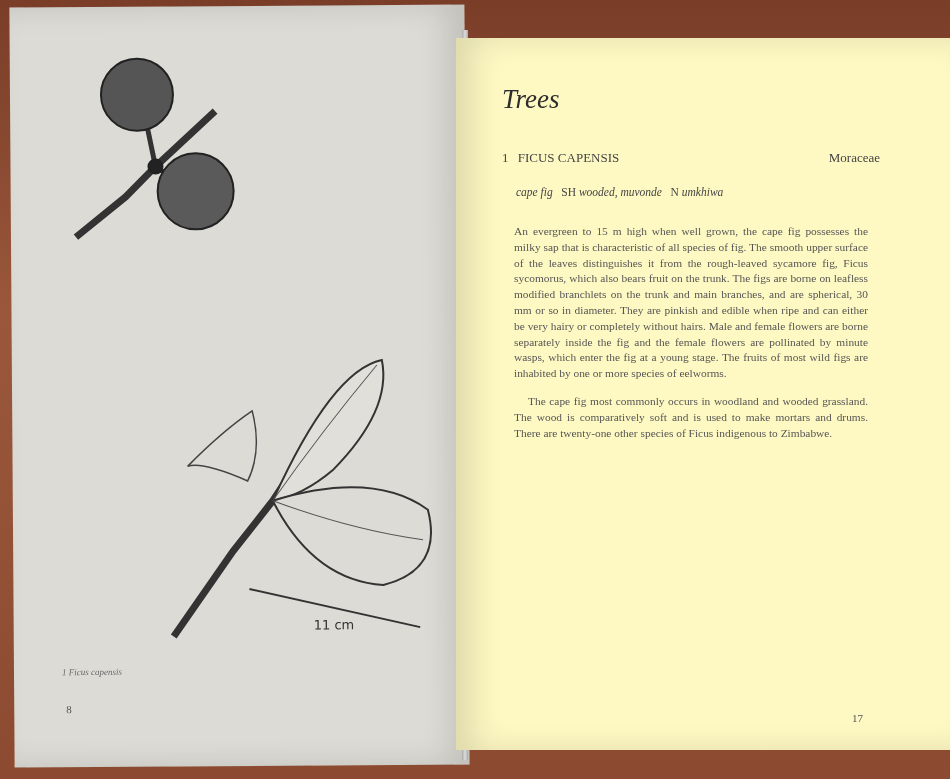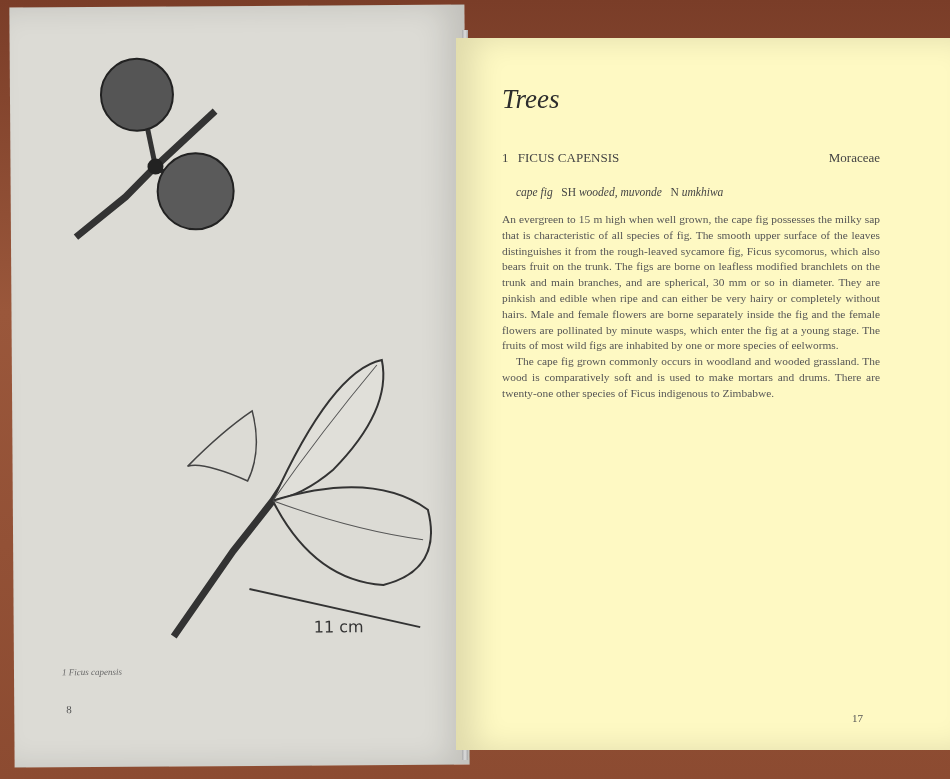--- a/index.html
+++ b/index.html
@@ -11,27 +11,27 @@
   .page-right{position:absolute;left:456px;top:38px;width:500px;height:712px;background:#fef9c3;
      box-shadow:inset 18px 0 30px rgba(0,0,0,0.12);}
   .spine{position:absolute;left:462px;top:30px;width:6px;height:730px;background:linear-gradient(90deg,#aaa,#ddd,#aaa);}
   .title{position:absolute;left:46px;top:46px;font-style:italic;font-size:27px;color:#2d2d2d;}
   .entry{position:absolute;left:46px;top:112px;width:378px;font-size:13px;color:#444;}
   .entry .num{margin-right:6px;}
   .entry .family{position:absolute;right:0;top:0;}
   .names{position:absolute;left:60px;top:148px;font-size:11.5px;color:#444;}
   .names i{font-style:italic;}
   .body{position:absolute;left:46px;top:174px;width:378px;font-size:11.4px;line-height:15.8px;color:#555;text-align:justify;}
-  .body p{margin:0;}
+  .body p{margin:12px;}
   .body p+p{text-indent:14px;}
   .pnum-r{position:absolute;left:396px;top:650px;font-size:11px;color:#555;margin-top:24px;}
   .caption{position:absolute;left:48px;top:660px;font-size:9px;color:#666;font-style:italic;}
   .pnum-l{position:absolute;left:52px;top:696px;font-size:11px;color:#555;}
   .scale-line{position:absolute;left:236px;top:582px;width:175px;height:2px;background:#333;transform:rotate(13deg);transform-origin:left;}
-  .scale-label{position:absolute;left:300px;top:612px;font-size:16px;color:#333;font-family:"DejaVu Sans",sans-serif;}
+  .scale-label{position:absolute;left:300px;top:612px;font-size:13px;color:#333;font-family:"DejaVu Sans",sans-serif;}
   svg{position:absolute;}
 </style>
 </head>
 <body>
 
 <div class="table-bg"></div>
 <div class="right-edge"></div>
 
 <div class="page-left">
   <svg style="left:55px;top:50px" width="180" height="190" viewBox="0 0 180 190">
@@ -67,16 +67,16 @@
   </div>
   <div class="names">
     <i>cape fig</i>&nbsp;&nbsp;
     <span>SH</span>
     <i>wooded, muvonde</i>&nbsp;&nbsp;
     <span>N</span>
     <i>umkhiwa</i>
   </div>
   <div class="body">
     <p>An evergreen to 15 m high when well grown, the cape fig possesses the milky sap that is characteristic of all species of fig. The smooth upper surface of the leaves distinguishes it from the rough-leaved sycamore fig, Ficus sycomorus, which also bears fruit on the trunk. The figs are borne on leafless modified branchlets on the trunk and main branches, and are spherical, 30 mm or so in diameter. They are pinkish and edible when ripe and can either be very hairy or completely without hairs. Male and female flowers are borne separately inside the fig and the female flowers are pollinated by minute wasps, which enter the fig at a young stage. The fruits of most wild figs are inhabited by one or more species of eelworms.</p>
-    <p>The cape fig grown commonly occurs in woodland and wooded grassland. The wood is comparatively soft and is used to make mortars and drums. There are twenty-one other species of Ficus indigenous to Zimbabwe.</p>
+    <p>The cape fig most commonly occurs in woodland and wooded grassland. The wood is comparatively soft and is used to make mortars and drums. There are twenty-one other species of Ficus indigenous to Zimbabwe.</p>
   </div>
   <div class="pnum-r">17</div>
 </div>
 
 </body></html>

